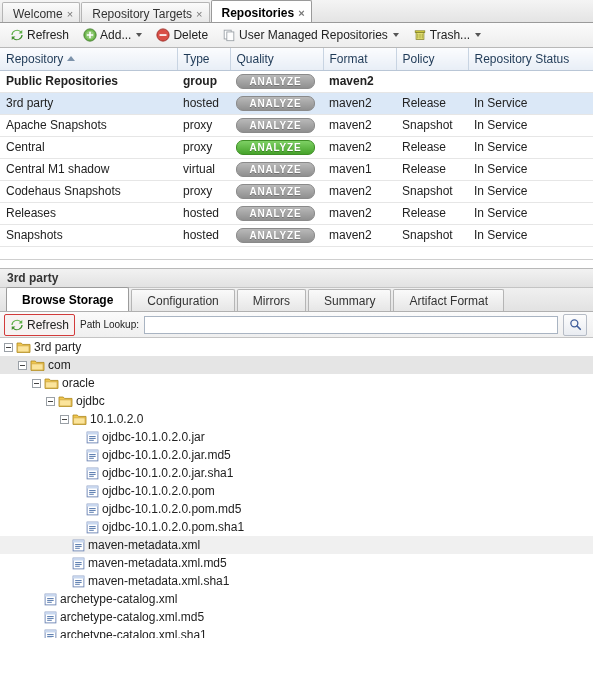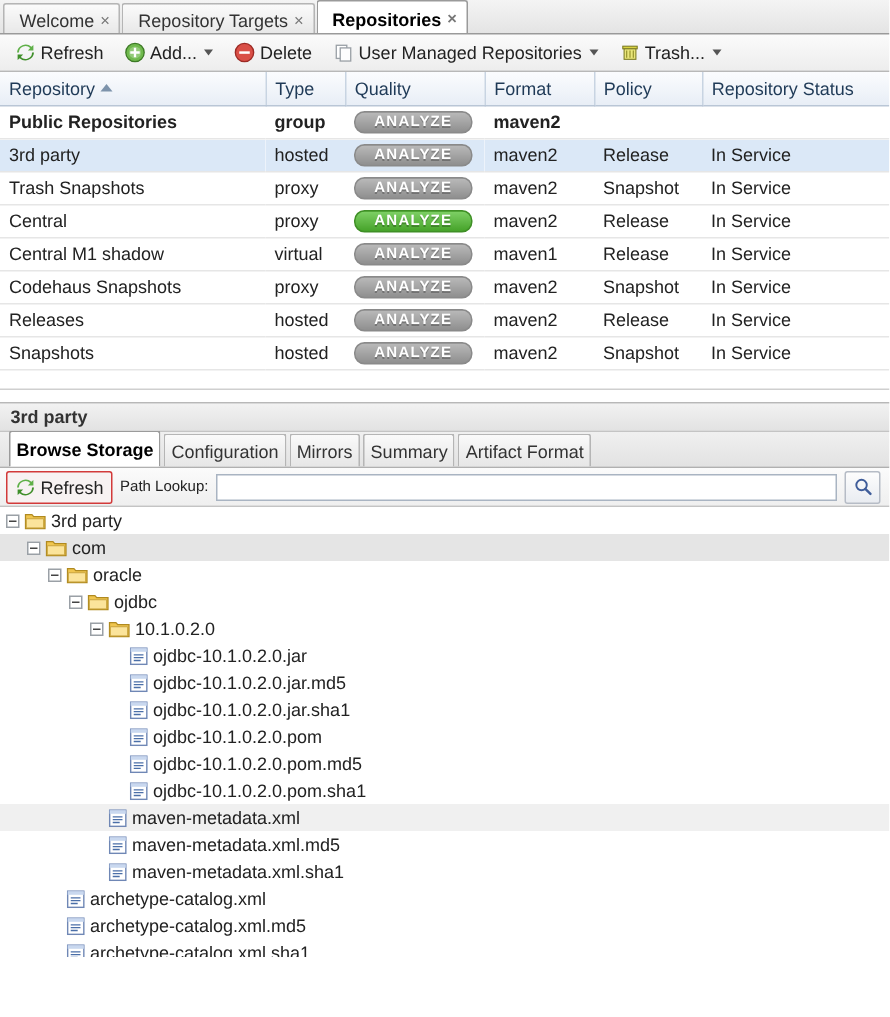--- a/index.html
+++ b/index.html
@@ -121,21 +121,21 @@
     font-weight:bold;font-size:12px;color:#333;
   }
   .subtabs{
     height:24px;box-sizing:border-box;
     background:linear-gradient(#f0f0f0,#e2e2e2);
     border-bottom:1px solid #b0b0b0;
     display:flex;align-items:flex-end;padding-left:6px;
   }
   .stab{
     height:22px;box-sizing:border-box;
-    display:flex;align-items:center;padding:0 4px;
+    display:flex;align-items:center;padding:0 15px;
     margin-right:2px;
     border:1px solid #b5b5b5;border-bottom:none;
     border-radius:2px 2px 0 0;
     background:linear-gradient(#fafafa,#e6e6e6);
     font-size:12px;color:#333;white-space:nowrap;cursor:pointer;
   }
   .stab.active{
     background:#ffffff;border-color:#9b9b9b;
     font-weight:bold;color:#000;height:24px;
   }
@@ -290,21 +290,21 @@
       </tr>
       <tr class="row sel">
         <td>3rd party</td>
         <td>hosted</td>
         <td><span class="pill">ANALYZE</span></td>
         <td>maven2</td>
         <td>Release</td>
         <td>In Service</td>
       </tr>
       <tr class="row">
-        <td>Trash Snapshots</td>
+        <td>Apache Snapshots</td>
         <td>proxy</td>
         <td><span class="pill">ANALYZE</span></td>
         <td>maven2</td>
         <td>Snapshot</td>
         <td>In Service</td>
       </tr>
       <tr class="row">
         <td>Central</td>
         <td>proxy</td>
         <td><span class="pill green">ANALYZE</span></td>

